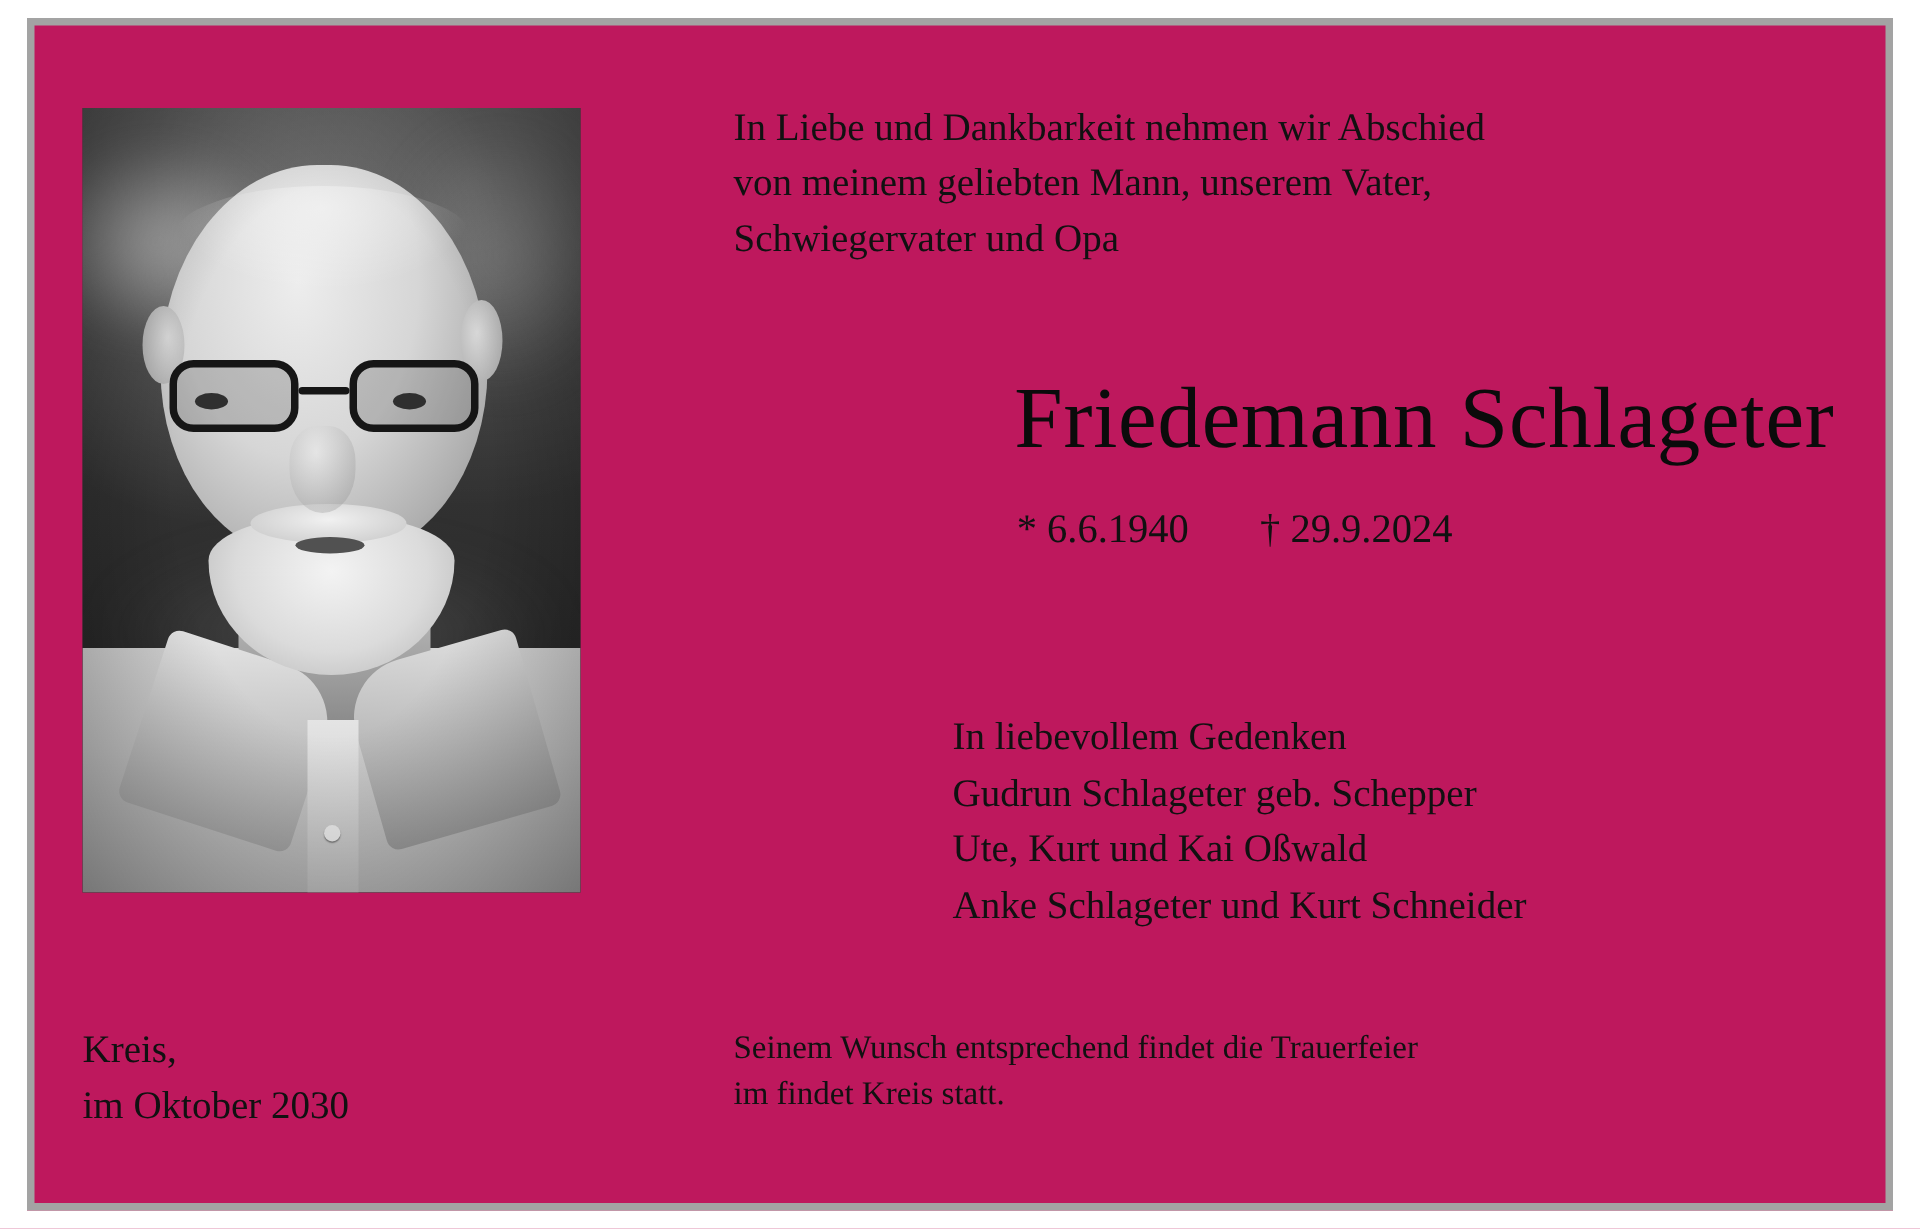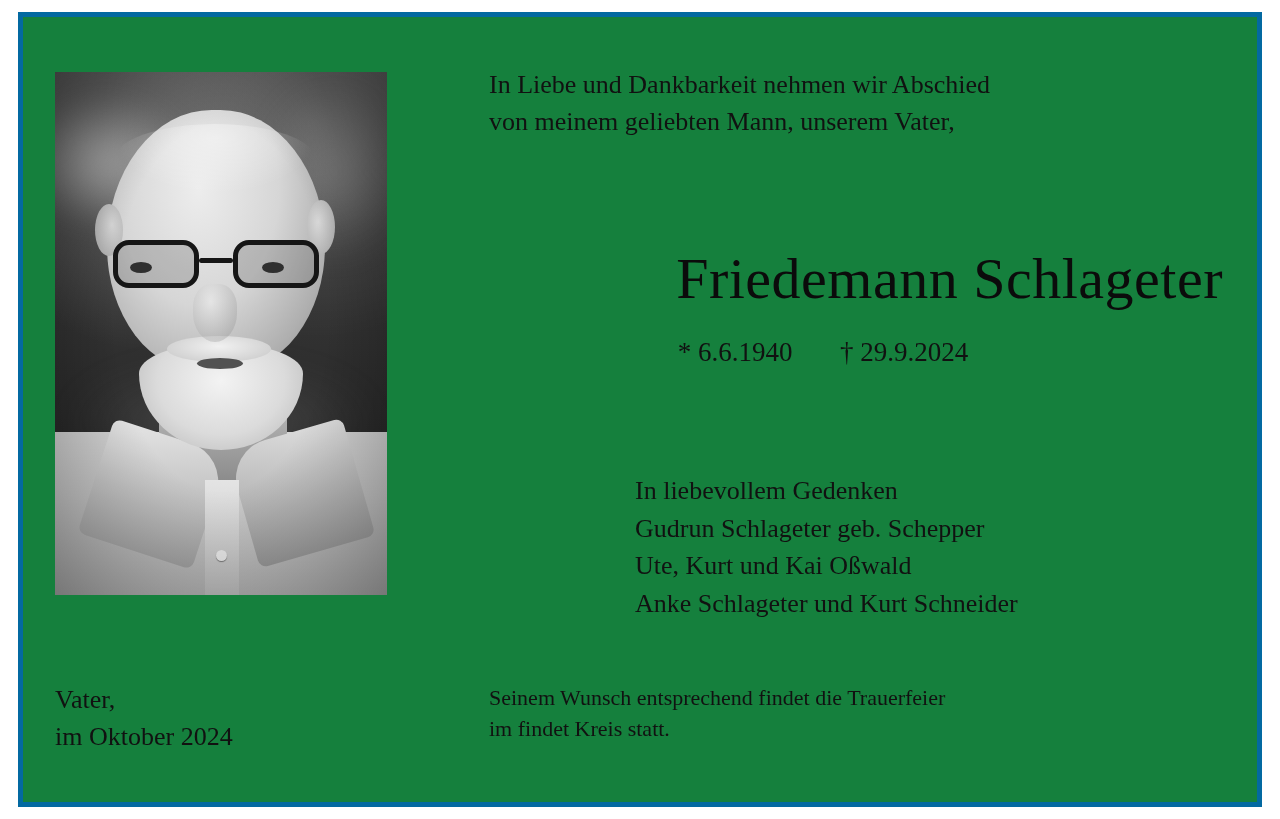--- a/index.html
+++ b/index.html
@@ -14,22 +14,22 @@
     color: #111111;
     overflow: hidden;
   }
 
   .notice-frame {
     position: absolute;
     left: 18px;
     top: 12px;
     width: 1244px;
     height: 795px;
-    background: #15803d;
-    border: 5px solid #0369a1;
+    background: #be185d;
+    border: 5px solid #a3a3a3;
     box-sizing: border-box;
   }
 
   .notice-inner {
     position: absolute;
     left: 0;
     top: 0;
     right: 0;
     bottom: 0;
   }
@@ -356,40 +356,41 @@
           <div class="bridge"></div>
           <div class="lens right"></div>
         </div>
         <div class="vignette"></div>
       </div>
     </div>
 
     <div class="intro">
       <div>In Liebe und Dankbarkeit nehmen wir Abschied</div>
       <div>von meinem geliebten Mann, unserem Vater,</div>
+      <div>Schwiegervater und Opa</div>
     </div>
 
     <div class="name">Friedemann Schlageter</div>
 
     <div class="dates">
       <span>* 6.6.1940</span>
       <span class="gap"></span>
       <span>† 29.9.2024</span>
     </div>
 
     <div class="memoriam">
       <div>In liebevollem Gedenken</div>
       <div>Gudrun Schlageter geb. Schepper</div>
       <div>Ute, Kurt und Kai Oßwald</div>
       <div>Anke Schlageter und Kurt Schneider</div>
     </div>
 
     <div class="place">
-      <div>Vater,</div>
-      <div>im Oktober 2024</div>
+      <div>Kreis,</div>
+      <div>im Oktober 2030</div>
     </div>
 
     <div class="funeral">
       <div>Seinem Wunsch entsprechend findet die Trauerfeier</div>
       <div>im findet Kreis statt.</div>
     </div>
 
   </div>
 </div>
 

